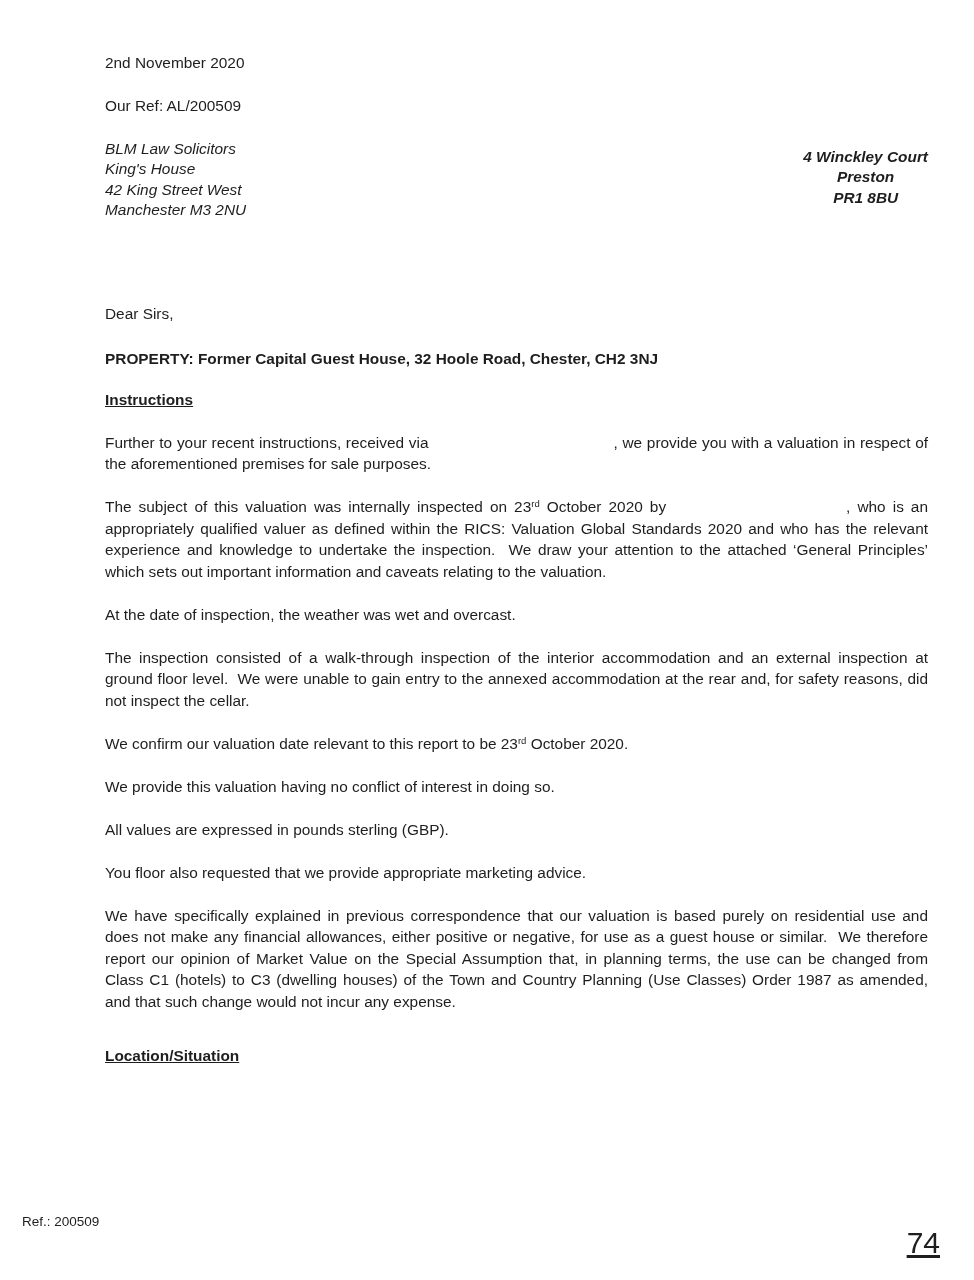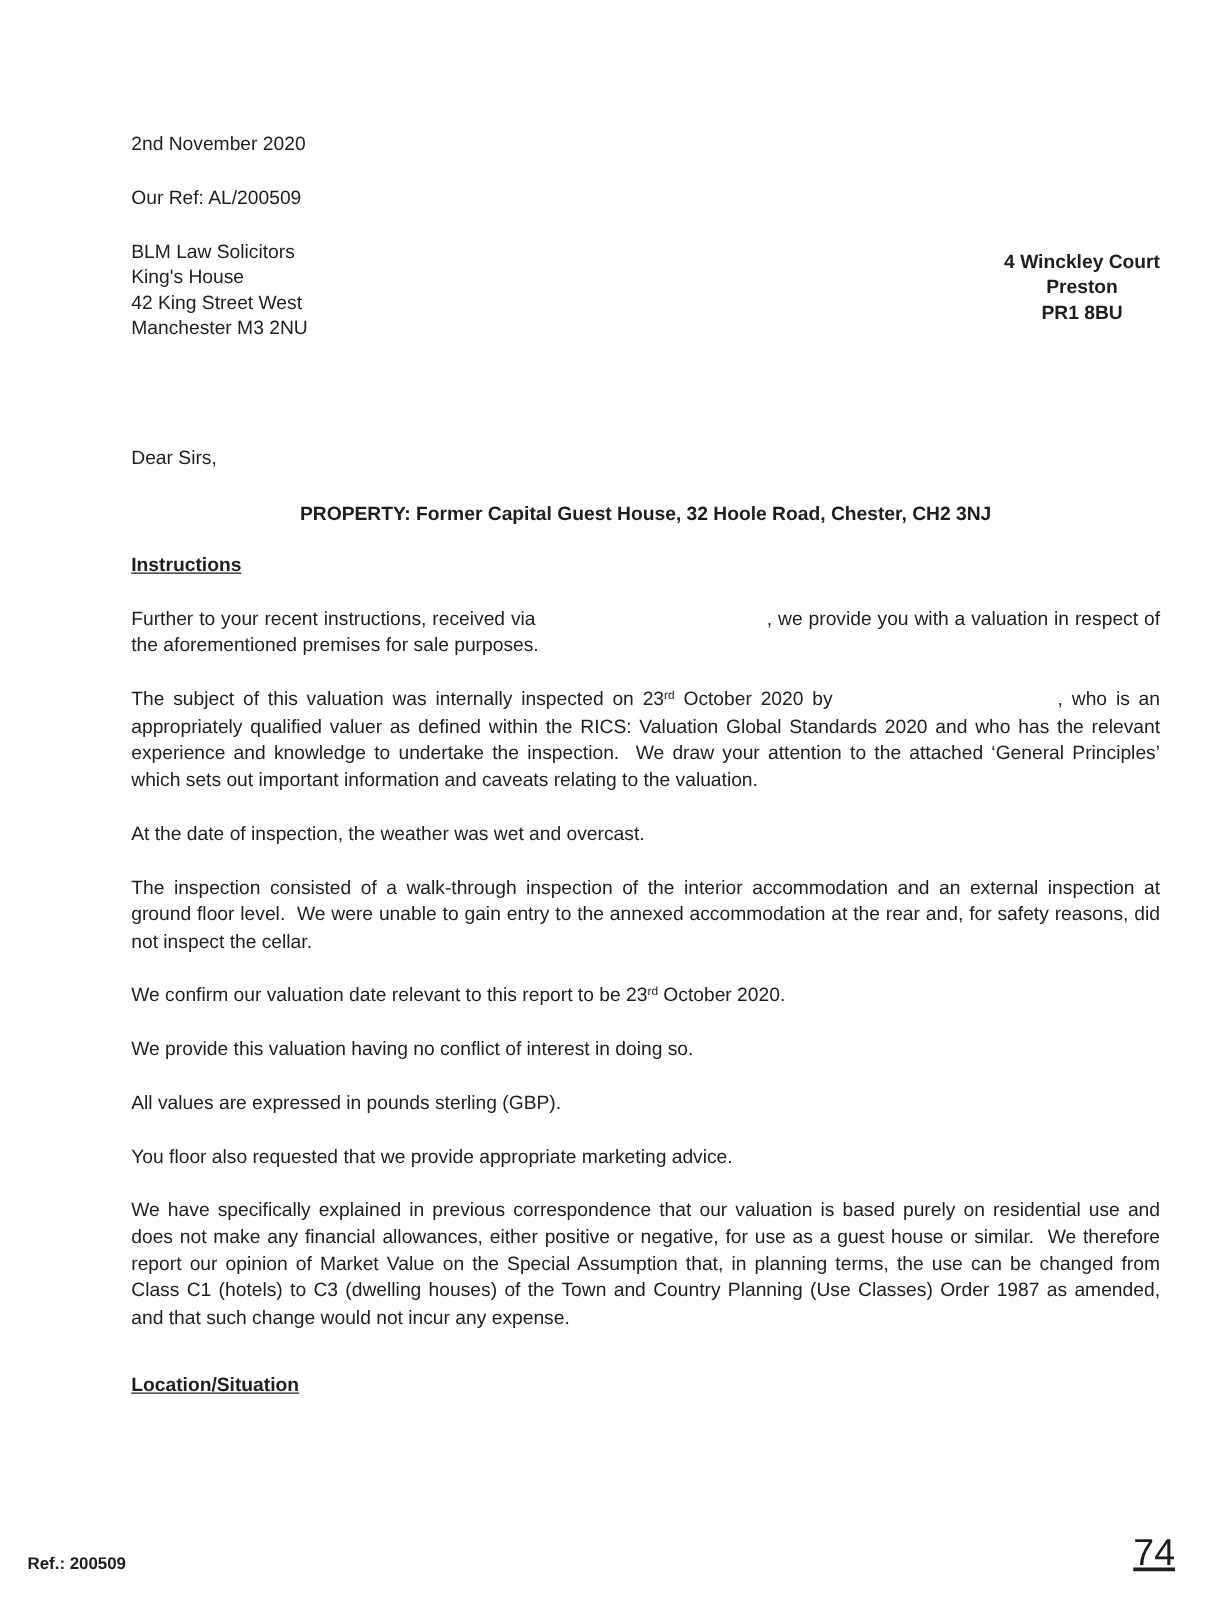--- a/index.html
+++ b/index.html
@@ -4,46 +4,46 @@
 <style>
   html, body { margin: 0; padding: 0; background: #ffffff; }
   body {
     width: 974px; height: 1280px; overflow: hidden;
     font-family: "Liberation Sans", sans-serif;
     color: #1e1e1e;
   }
   .page { position: relative; width: 974px; height: 1280px; background: #ffffff; }
   .content {
     position: absolute; left: 0; top: 0; width: 974px; box-sizing: border-box;
-    padding: 105px 46px 0 105px;
+    padding: 52px 46px 0 105px;
     font-size: 15.4px; line-height: 21.5px;
   }
   p { margin: 0; }
   .line { line-height: 21.5px; }
   .ourref { margin-top: 21.5px; }
-  .addr-row { margin-top: 22.5px; display: flex; justify-content: space-between; }
+  .addr-row { margin-top: 22.5px; display: flex; justify-content: space-between; font-style: italic; }
   .recipient { line-height: 20.4px; }
   .sender { line-height: 20.4px; font-weight: bold; text-align: center; margin-top: 8px; }
   .salutation { margin-top: 82px; }
-  .property { margin-top: 23.5px; font-weight: bold; text-align: center; }
+  .property { margin-top: 23.5px; font-weight: bold; }
   h2.heading {
     margin: 19.5px 0 0 0; font-size: 15.4px; line-height: 21.5px;
     font-weight: bold; text-decoration: underline;
   }
   section.loc h2.heading { margin-top: 33px; }
   .para {
     margin: 21.5px 0 0 0;
     text-align: justify;
     white-space: pre-wrap;
   }
   .para sup {
     font-size: 9.5px; line-height: 0; position: relative; top: -5px; vertical-align: baseline;
   }
   .gap { display: inline-block; height: 1px; }
-  .footer-ref { position: absolute; left: 22px; top: 1243px; font-size: 13.5px; line-height: 16px; font-weight: bold; }
+  .footer-ref { position: absolute; left: 22px; top: 1214px; font-size: 13.5px; line-height: 16px; }
   .page-number { position: absolute; right: 34px; top: 1228px; font-size: 30px; line-height: 30px; text-decoration: underline; }
 </style>
 </head>
 <body>
 
 <div class="page">
   <div class="content">
 
     <p class="line">2nd November 2020</p>
     <p class="line ourref">Our Ref: AL/200509</p>

